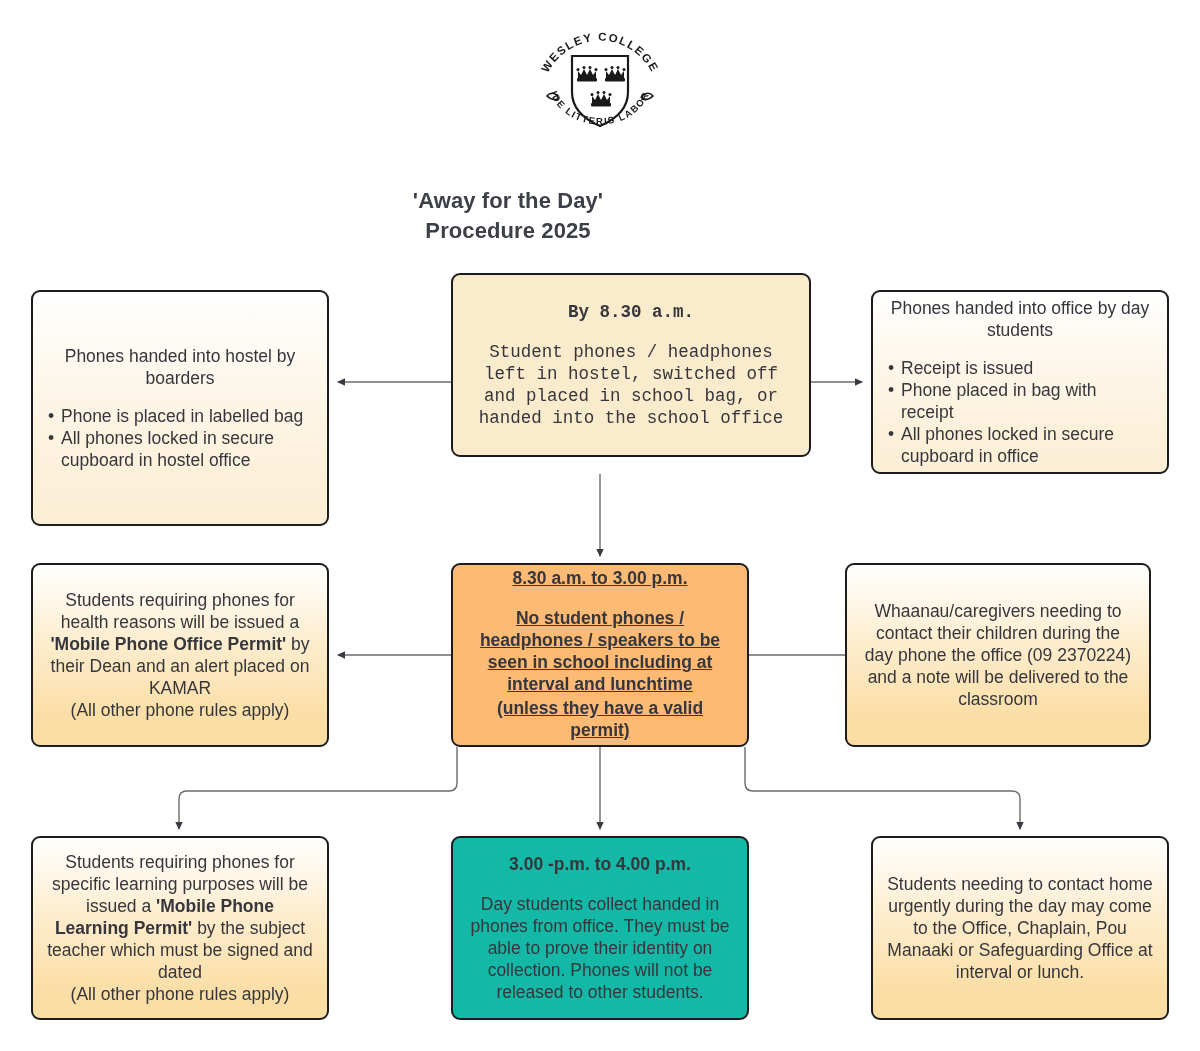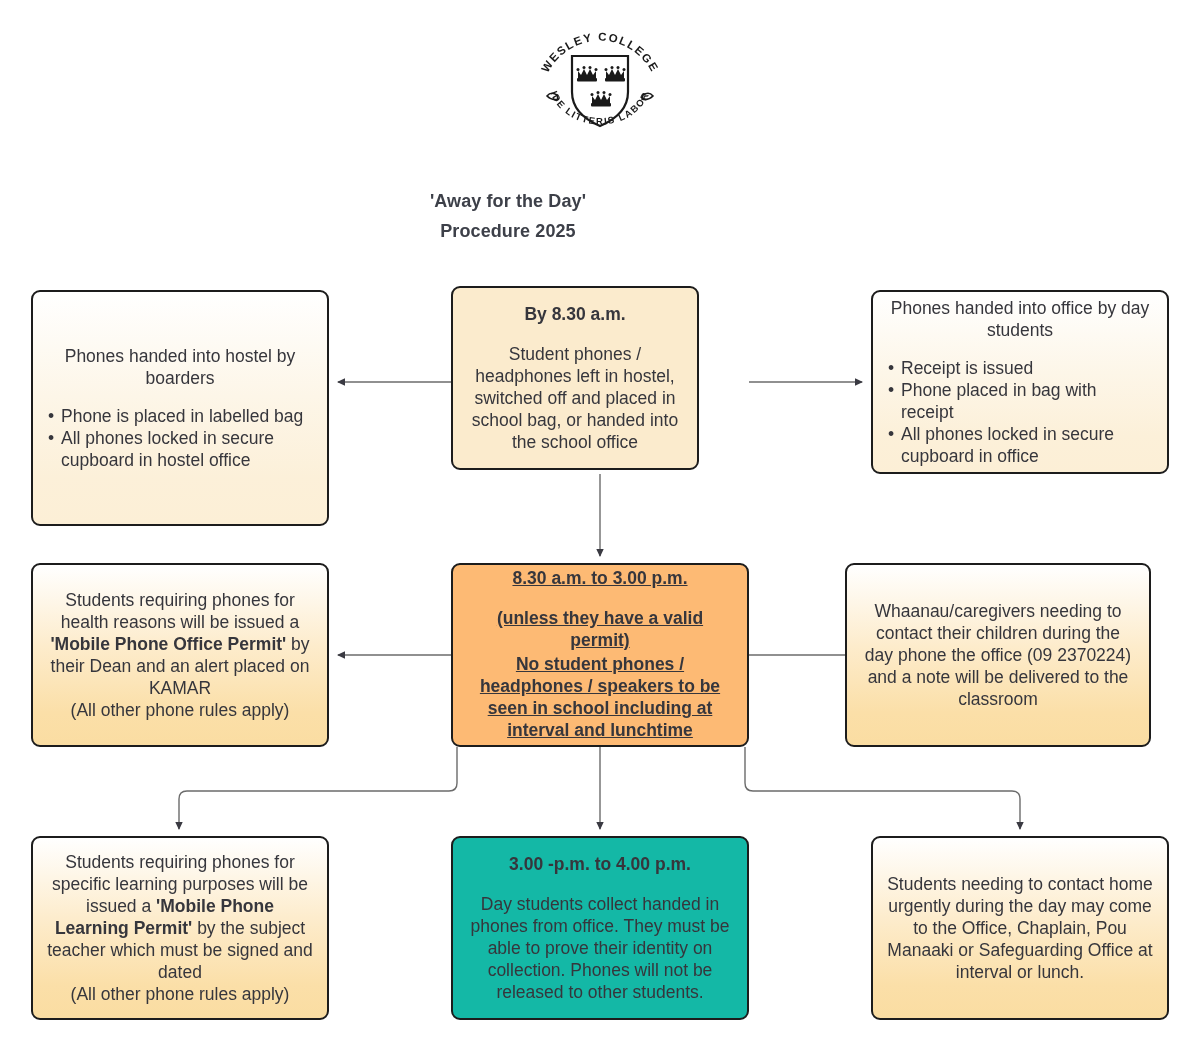--- a/index.html
+++ b/index.html
@@ -30,21 +30,21 @@
     height: 118px;
     display: block;
   }
 
   #page-title {
     position: absolute;
     left: 0;
     top: 186px;
     width: 1016px;
     text-align: center;
-    font-size: 18px;
+    font-size: 22px;
     font-weight: bold;
     line-height: 30px;
     color: #3d4049;
     letter-spacing: .1px;
   }
   #page-title .t-line { display: block; }
 
   
   .node {
     position: absolute;
@@ -94,21 +94,21 @@
   }
   .fill-solid-cream { background: #fbebcd; }
   .fill-grad-mid {
     background: linear-gradient(to bottom, #ffffff 0%, #fdeccc 45%, #fbdfa8 82%, #fadda2 100%);
   }
   .fill-solid-tan { background: #fdba74; text-decoration: underline; }
   .fill-solid-orange { background: #14b8a6; }
 
   
   #node-hostel  { left: 31px;  top: 290px; width: 298px; height: 236px; }
-  #node-by830   { left: 451px; top: 286px; width: 248px; height: 184px; }
+  #node-by830   { left: 451px; top: 273px; width: 360px; height: 184px; font-family: Liberation Mono, monospace; }
   #node-office  { left: 871px; top: 290px; width: 298px; height: 184px; }
   
   #node-health  { left: 31px;  top: 563px; width: 298px; height: 184px; }
   #node-noshow  { left: 451px; top: 563px; width: 298px; height: 184px; }
   #node-whaanau { left: 845px; top: 563px; width: 306px; height: 184px; }
   
   #node-learning { left: 31px;  top: 836px; width: 298px; height: 184px; }
   #node-collect  { left: 451px; top: 836px; width: 298px; height: 184px; }
   #node-urgent   { left: 871px; top: 836px; width: 298px; height: 184px; }
 
@@ -229,22 +229,22 @@
 </div>
 
 <div id="node-health" class="node fill-grad-mid">
   <span class="body"><span>Students requiring phones for health reasons will be issued a </span><b>'Mobile Phone Office Permit'</b><span> by their Dean and an alert placed on KAMAR</span></span>
   <span class="body">(All other phone rules apply)</span>
 </div>
 
 <div id="node-noshow" class="node fill-solid-tan">
   <span class="hdr">8.30 a.m. to 3.00 p.m.</span>
   <span class="gap"></span>
+  <span class="hdr">No student phones / headphones / speakers to be seen in school including at interval and lunchtime</span>
   <span class="hdr">(unless they have a valid permit)</span>
-  <span class="hdr">No student phones / headphones / speakers to be seen in school including at interval and lunchtime</span>
 </div>
 
 <div id="node-whaanau" class="node fill-grad-mid">
   <span class="body">Whaanau/caregivers needing to contact their children during the day phone the office (09 2370224) and a note will be delivered to the classroom</span>
 </div>
 
 <div id="node-learning" class="node fill-grad-mid">
   <span class="body"><span>Students requiring phones for specific learning purposes will be issued a </span><b>'Mobile Phone Learning Permit'</b><span> by the subject teacher which must be signed and dated</span></span>
   <span class="body">(All other phone rules apply)</span>
 </div>

